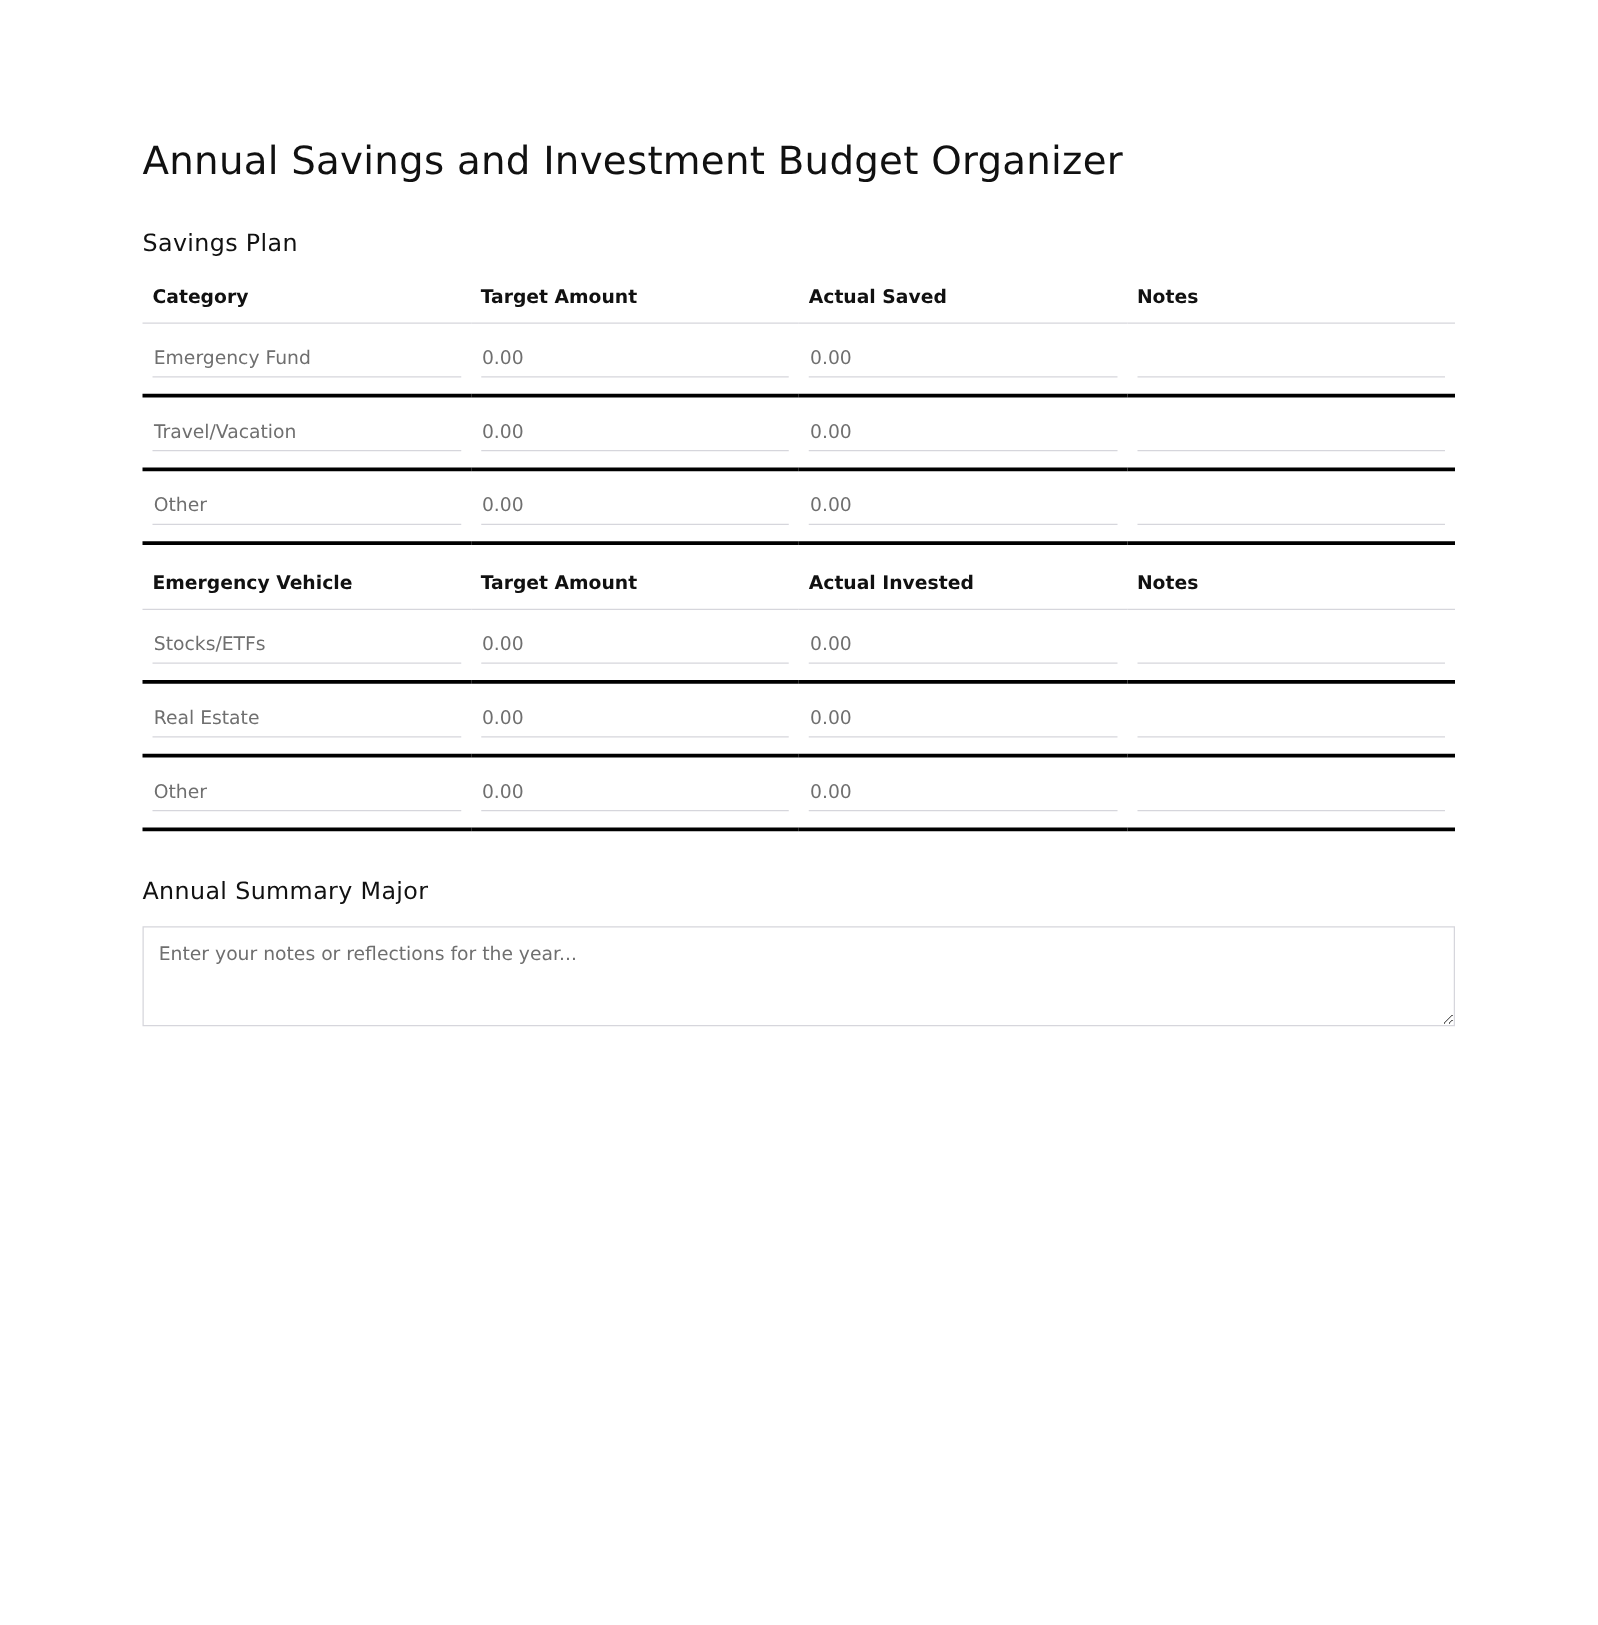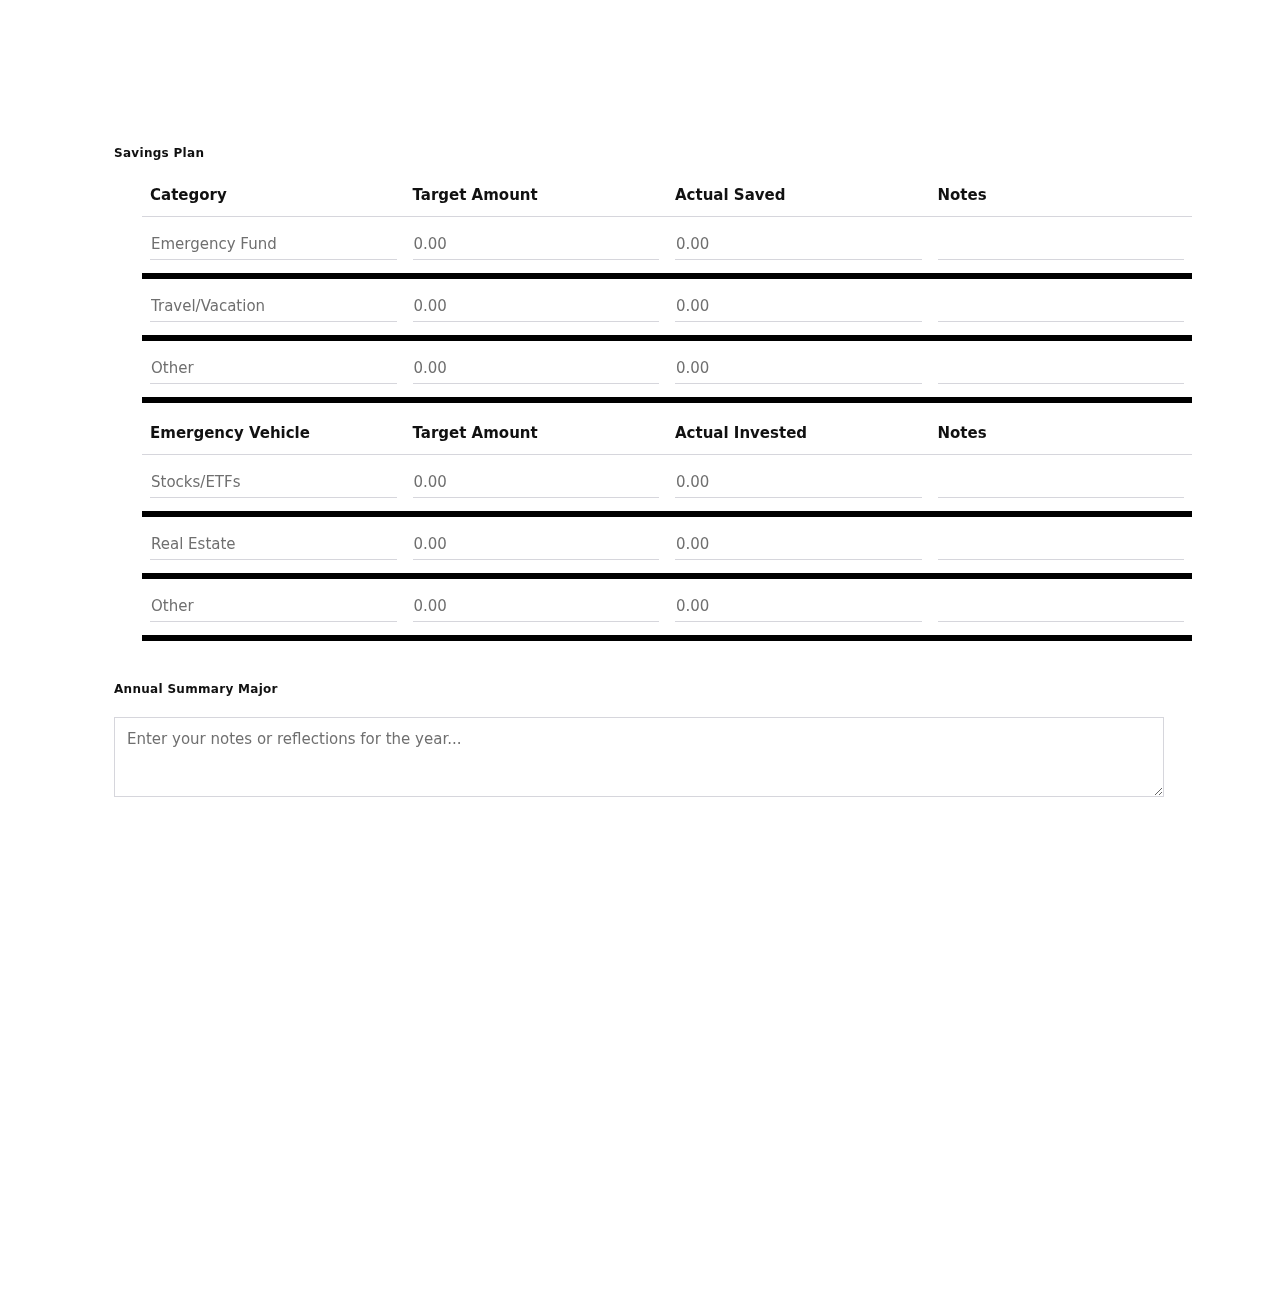--- a/index.html
+++ b/index.html
@@ -1,34 +1,35 @@
 <!DOCTYPE html>
 <html><head>
 <meta charset="utf-8">
 <style>
   html, body { margin:0; padding:0; background:#ffffff; }
   body { width:1278px; height:1300px; font-family:"DejaVu Sans", sans-serif; color:#111; position:relative; }
   .container { position:absolute; left:114px; top:108px; width:1050px; }
   h1 { margin:0; font-size:31px; font-weight:500; letter-spacing:0.2px; line-height:42px; }
-  h2 { margin:0; font-size:12px; font-weight:700; line-height:24px; letter-spacing:0.3px; }
+  h2 { margin:0; font-size:19px; font-weight:400; line-height:24px; letter-spacing:0.3px; }
   .sec1 { margin-top:33px; }
-  table { width:1050px; border-collapse:collapse; table-layout:fixed; margin-top:12px;margin-left:28px; }
+  table { width:1050px; border-collapse:collapse; table-layout:fixed; margin-top:12px; }
   th { text-align:left; font-size:15px; font-weight:600; padding:8px 8px 11px 8px; border-bottom:1px solid #d6d6dc; height:20px; }
-  td { padding:0 8px; height:56px; border-bottom:6px solid #000000; vertical-align:middle; }
+  td { padding:0 8px; height:56px; border-bottom:3px solid #000000; vertical-align:middle; }
   input.cell { width:100%; box-sizing:border-box; border:none; border-bottom:1px solid #d6d6dc; font-family:"DejaVu Sans", sans-serif; font-size:15px; color:#111; padding:4px 1px 6px 1px; outline:none; background:transparent; }
   input.cell::placeholder { color:#6f6f6f; }
   .sec2 { margin-top:36px; }
   .sec3 { margin-top:36px; }
   textarea { display:block; margin-top:16px; width:1050px; height:80px; box-sizing:border-box; border:1px solid #d6d6dc; padding:12px; font-family:"DejaVu Sans", sans-serif; font-size:15px; resize:vertical; outline:none; }
   textarea::placeholder { color:#6f6f6f; }
 </style>
 </head>
 <body>
 
 <div class="container">
+  <h1>Annual Savings and Investment Budget Organizer</h1>
 
   <h2 class="sec1">Savings Plan</h2>
   <table>
     <thead>
       <tr>
         <th>Category</th>
         <th>Target Amount</th>
         <th>Actual Saved</th>
         <th>Notes</th>
       </tr>

